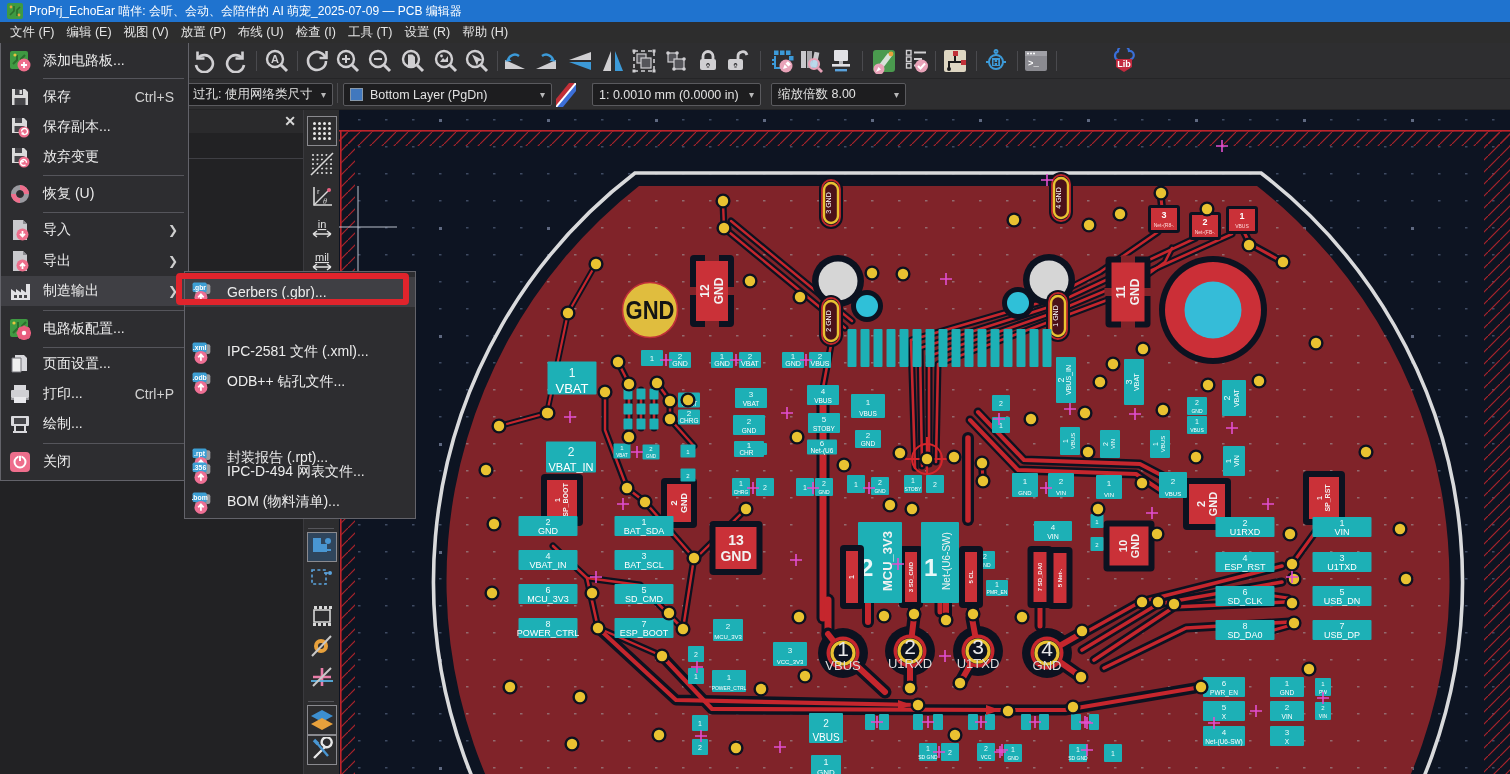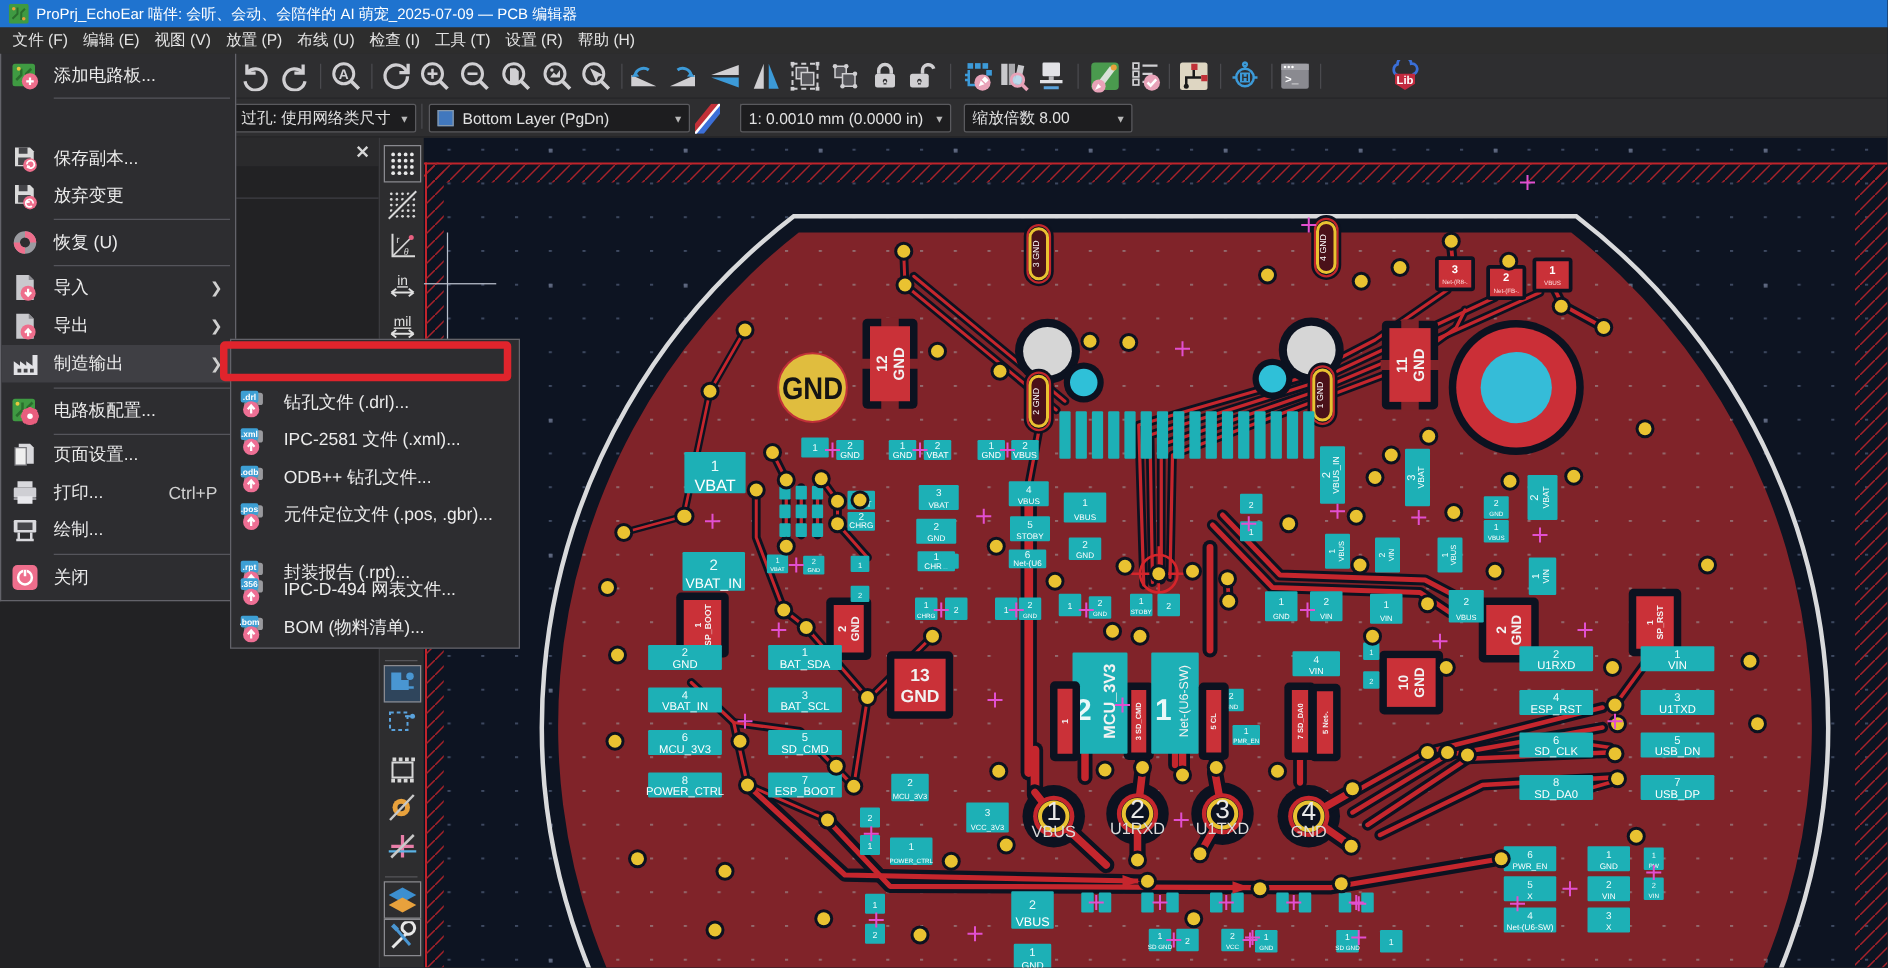--- a/index.html
+++ b/index.html
@@ -1185,20 +1185,30 @@
           <rect x="1" y="1" width="18" height="18" rx="2" fill="#3f9a42"></rect>
           <path d="M4 14 L8 10 L8 5 M12 16 L12 9 L16 5" stroke="#2a6e2d" stroke-width="2" fill="none"></path>
           <circle cx="6" cy="5" r="1.6" fill="#e8c53f"></circle>
           <circle cx="15" cy="14" r="1.6" fill="#e8c53f"></circle>
           <circle cx="15" cy="15" r="6.5" fill="#ee6e8c"></circle>
           <path d="M12 15 h6 M15 12 v6" stroke="#fff" stroke-width="1.8"></path>
         </svg></span>
       <span>添加电路板...</span>
     </div>
     <div class="msep" style="top:35px"></div>
+    <div class="mi" style="top:39px">
+      <span class="ic"><svg width="22" height="22" viewBox="0 0 22 22">
+          <path d="M3 3 h13 l3 3 v13 h-16 z" fill="#dadada"></path>
+          <rect x="6" y="3" width="8" height="6" fill="#454549"></rect>
+          <rect x="10.5" y="4" width="2.5" height="4" fill="#dadada"></rect>
+          <rect x="5.5" y="12" width="11" height="7" fill="#454549"></rect>
+        </svg></span>
+      <span>保存</span>
+      <span class="sc">Ctrl+S</span>
+    </div>
     <div class="mi" style="top:99px">
       <span class="ic"><svg width="22" height="22" viewBox="0 0 22 22">
           <path d="M3 2 h12 l3 3 v12 h-15 z" fill="#dadada"></path>
           <rect x="6" y="2" width="7" height="5" fill="#454549"></rect>
           <rect x="5.5" y="10" width="10" height="6" fill="#454549"></rect>
           <circle cx="15" cy="16" r="5.5" fill="#ee6e8c"></circle>
           <path d="M17.5 16.8 a3 3 0 1 0 -1 2 M12.8 14 l0.3 1.8 1.8 -0.4" stroke="#fff" stroke-width="1.4" fill="none"></path>
         </svg></span>
       <span>放弃变更</span>
     </div>
@@ -1301,30 +1311,30 @@
       <span class="ic"><svg width="22" height="22" viewBox="0 0 22 22">
           <rect x="1" y="1" width="20" height="20" rx="4" fill="#ee6e8c"></rect>
           <circle cx="11" cy="11" r="5.5" fill="none" stroke="#fff" stroke-width="2"></circle>
           <line x1="11" y1="4.5" x2="11" y2="10" stroke="#ee6e8c" stroke-width="3"></line>
           <line x1="11" y1="5" x2="11" y2="10" stroke="#fff" stroke-width="2"></line>
         </svg></span>
       <span>关闭</span>
     </div>
   </div>
 <div class="submenu">
-    <div class="si" style="top:35px">
+    <div class="si hl" style="top:5px">
       <span class="ic"><svg width="21" height="23" viewBox="0 0 20 22">
           <rect x="8" y="3" width="9.5" height="9.5" rx="2" fill="#99999d"></rect>
           <rect x="3" y="10" width="11" height="9" rx="2" fill="#85858a"></rect>
           <rect x="0.5" y="1.5" width="13.5" height="9" rx="1.5" fill="#3d9fd4"></rect>
-          <text x="7.2" y="8.6" font-size="6.5" font-weight="bold" fill="#fff" text-anchor="middle" font-family="Liberation Sans">.drl</text>
+          <text x="7.2" y="8.6" font-size="6.5" font-weight="bold" fill="#fff" text-anchor="middle" font-family="Liberation Sans">.gbr</text>
           <circle cx="8.5" cy="15.8" r="6.2" fill="#ee6f94"></circle>
           <path d="M8.5 19 v-6 M5.9 15.6 l2.6 -2.8 2.6 2.8" stroke="#fff" stroke-width="1.7" fill="none"></path>
         </svg></span>
-      <span>钻孔文件 (.drl)...</span>
+      <span>Gerbers (.gbr)...</span>
     </div>
     <div class="si" style="top:65px">
       <span class="ic"><svg width="21" height="23" viewBox="0 0 20 22">
           <rect x="8" y="3" width="9.5" height="9.5" rx="2" fill="#99999d"></rect>
           <rect x="3" y="10" width="11" height="9" rx="2" fill="#85858a"></rect>
           <rect x="0.5" y="1.5" width="13.5" height="9" rx="1.5" fill="#3d9fd4"></rect>
           <text x="7.2" y="8.6" font-size="6.5" font-weight="bold" fill="#fff" text-anchor="middle" font-family="Liberation Sans">.xml</text>
           <circle cx="8.5" cy="15.8" r="6.2" fill="#ee6f94"></circle>
           <path d="M8.5 19 v-6 M5.9 15.6 l2.6 -2.8 2.6 2.8" stroke="#fff" stroke-width="1.7" fill="none"></path>
         </svg></span>
@@ -1334,31 +1344,20 @@
       <span class="ic"><svg width="21" height="23" viewBox="0 0 20 22">
           <rect x="8" y="3" width="9.5" height="9.5" rx="2" fill="#99999d"></rect>
           <rect x="3" y="10" width="11" height="9" rx="2" fill="#85858a"></rect>
           <rect x="0.5" y="1.5" width="13.5" height="9" rx="1.5" fill="#3d9fd4"></rect>
           <text x="7.2" y="8.6" font-size="6.5" font-weight="bold" fill="#fff" text-anchor="middle" font-family="Liberation Sans">.odb</text>
           <circle cx="8.5" cy="15.8" r="6.2" fill="#ee6f94"></circle>
           <path d="M8.5 19 v-6 M5.9 15.6 l2.6 -2.8 2.6 2.8" stroke="#fff" stroke-width="1.7" fill="none"></path>
         </svg></span>
       <span>ODB++ 钻孔文件...</span>
     </div>
-    <div class="si" style="top:125px">
-      <span class="ic"><svg width="21" height="23" viewBox="0 0 20 22">
-          <rect x="8" y="3" width="9.5" height="9.5" rx="2" fill="#99999d"></rect>
-          <rect x="3" y="10" width="11" height="9" rx="2" fill="#85858a"></rect>
-          <rect x="0.5" y="1.5" width="13.5" height="9" rx="1.5" fill="#3d9fd4"></rect>
-          <text x="7.2" y="8.6" font-size="6.5" font-weight="bold" fill="#fff" text-anchor="middle" font-family="Liberation Sans">.pos</text>
-          <circle cx="8.5" cy="15.8" r="6.2" fill="#ee6f94"></circle>
-          <path d="M8.5 19 v-6 M5.9 15.6 l2.6 -2.8 2.6 2.8" stroke="#fff" stroke-width="1.7" fill="none"></path>
-        </svg></span>
-      <span>元件定位文件 (.pos, .gbr)...</span>
-    </div>
     <div class="si" style="top:171px">
       <span class="ic"><svg width="21" height="23" viewBox="0 0 20 22">
           <rect x="8" y="3" width="9.5" height="9.5" rx="2" fill="#99999d"></rect>
           <rect x="3" y="10" width="11" height="9" rx="2" fill="#85858a"></rect>
           <rect x="0.5" y="1.5" width="13.5" height="9" rx="1.5" fill="#3d9fd4"></rect>
           <text x="7.2" y="8.6" font-size="6.5" font-weight="bold" fill="#fff" text-anchor="middle" font-family="Liberation Sans">.rpt</text>
           <circle cx="8.5" cy="15.8" r="6.2" fill="#ee6f94"></circle>
           <path d="M8.5 19 v-6 M5.9 15.6 l2.6 -2.8 2.6 2.8" stroke="#fff" stroke-width="1.7" fill="none"></path>
         </svg></span>
       <span>封装报告 (.rpt)...</span>

